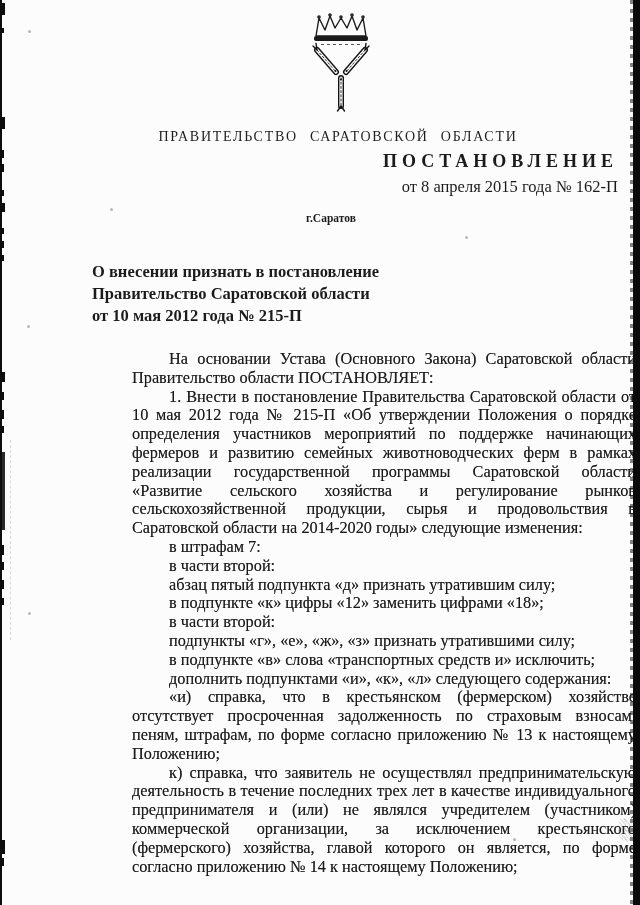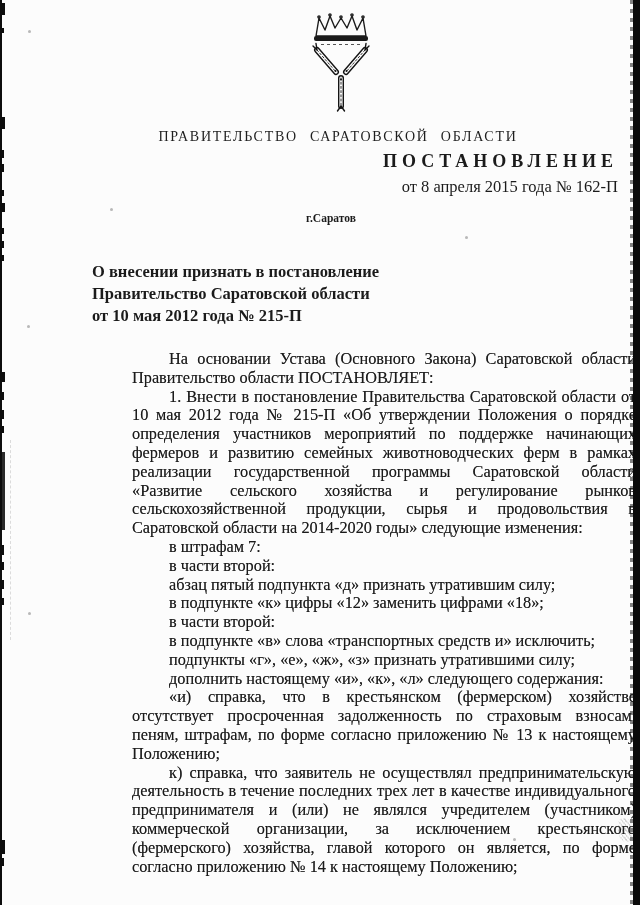--- a/index.html
+++ b/index.html
@@ -115,23 +115,23 @@
   </div>
 
   <div class="doc-body">
     <p>На основании Устава (Основного Закона) Саратовской области Правительство области ПОСТАНОВЛЯЕТ:</p>
     <p>1. Внести в постановление Правительства Саратовской области от 10 мая 2012 года № 215-П «Об утверждении Положения о порядке определения участников мероприятий по поддержке начинающих фермеров и развитию семейных животноводческих ферм в рамках реализации государственной программы Саратовской области «Развитие сельского хозяйства и регулирование рынков сельскохозяйственной продукции, сырья и продовольствия в Саратовской области на 2014-2020 годы» следующие изменения:</p>
     <p>в штрафам 7:</p>
     <p>в части второй:</p>
     <p>абзац пятый подпункта «д» признать утратившим силу;</p>
     <p>в подпункте «к» цифры «12» заменить цифрами «18»;</p>
     <p>в части второй:</p>
+    <p>подпункты «г», «е», «ж», «з» признать утратившими силу;</p>
     <p>в подпункте «в» слова «транспортных средств и» исключить;</p>
-    <p>подпункты «г», «е», «ж», «з» признать утратившими силу;</p>
-    <p>дополнить настоящему «и», «к», «л» следующего содержания:</p>
+    <p>дополнить подпунктами «и», «к», «л» следующего содержания:</p>
     <p>«и) справка, что в крестьянском (фермерском) хозяйстве отсутствует просроченная задолженность по страховым взносам, пеням, штрафам, по форме согласно приложению № 13 к настоящему Положению;</p>
     <p>к) справка, что заявитель не осуществлял предпринимательскую деятельность в течение последних трех лет в качестве индивидуального предпринимателя и (или) не являлся учредителем (участником) коммерческой организации, за исключением крестьянского (фермерского) хозяйства, главой которого он является, по форме согласно приложению № 14 к настоящему Положению;</p>
   </div>
 
   <div>
     <div class="art left-bar"></div>
     <div class="art" style="left:0;top:3px;width:5px;height:12px;"></div>
     <div class="art" style="left:0;top:28px;width:4px;height:5px;"></div>
     <div class="art" style="left:0;top:117px;width:5px;height:12px;"></div>
     <div class="art" style="left:0;top:150px;width:4px;height:8px;"></div>

